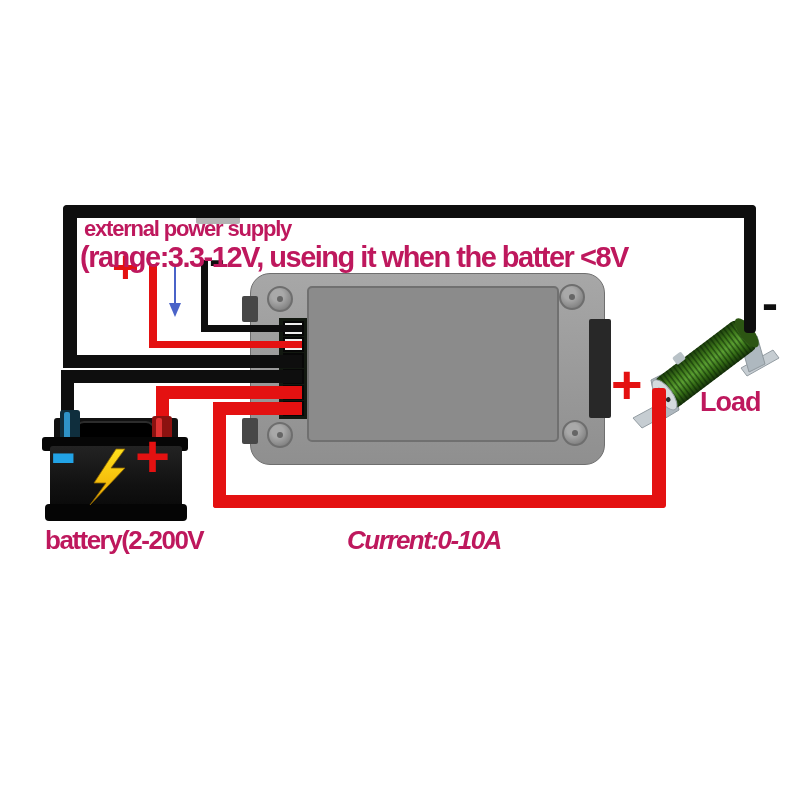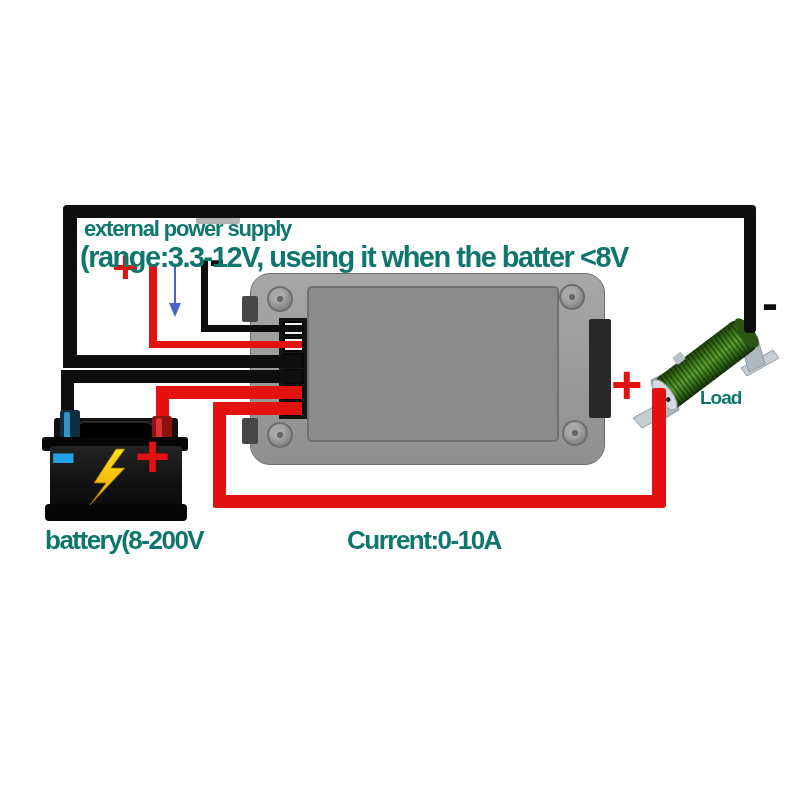--- a/index.html
+++ b/index.html
@@ -2,21 +2,21 @@
 <html><head>
 <meta charset="utf-8">
 <style>
   html,body{margin:0;padding:0;background:#fff;}
   #canvas{position:relative;width:800px;height:800px;background:#ffffff;overflow:hidden;
           font-family:"Liberation Sans",sans-serif;}
   .abs{position:absolute;}
   .wire{position:absolute;}
   .wb{background:#0e0e0e;}
   .wr{background:#e41111;}
-  .lbl{position:absolute;font-weight:bold;color:#0f766e;letter-spacing:-1.2px;
+  .lbl{position:absolute;font-weight:bold;color:#be185d;letter-spacing:-1.2px;
        font-family:"Liberation Sans",sans-serif;white-space:nowrap;line-height:1.1;}
   .sym{position:absolute;font-weight:bold;line-height:1;white-space:nowrap;
        font-family:"Liberation Sans",sans-serif;}
   .screw{position:absolute;width:26px;height:26px;border-radius:50%;
          background:radial-gradient(circle at 40% 35%, #a9a9a9 30%, #838383 75%);
          border:2px solid #6e6e6e;box-sizing:border-box;}
   .screw::after{content:"";position:absolute;left:8px;top:8px;width:6px;height:6px;
          border-radius:50%;background:#666;}
   .slot{position:absolute;left:283px;width:21px;height:15px;background:#efefef;
         border:2px solid #070707;box-sizing:border-box;}
@@ -132,17 +132,17 @@
 
   <span class="sym" style="left:112px;top:244px;font-size:46px;color:#e41111;">+</span>
   <span class="sym" style="left:209px;top:236px;font-size:48px;color:#0e0e0e;">-</span>
   <span class="sym" style="left:50px;top:412px;font-size:80px;color:#22a3e6;">-</span>
   <span class="sym" style="left:135px;top:427px;font-size:60px;color:#e41111;">+</span>
   <span class="sym" style="left:611px;top:357px;font-size:54px;color:#e41111;">+</span>
   <span class="sym" style="left:762px;top:280px;font-size:48px;color:#0e0e0e;">-</span>
 
   <div class="lbl" style="left:84px;top:217px;font-size:22px;">external power supply</div>
   <div class="lbl" style="left:80px;top:242px;font-size:29px;letter-spacing:-1.5px;">(range:3.3-12V, useing it when the batter &lt;8V</div>
-  <div class="lbl" style="left:45px;top:526px;font-size:26px;letter-spacing:-1.5px;">battery(8-200V</div>
-  <div class="lbl" style="left:347px;top:526px;font-size:26px;letter-spacing:-1.5px;">Current:0-10A</div>
-  <div class="lbl" style="left:700px;top:388px;font-size:19px;letter-spacing:-1px;">Load</div>
+  <div class="lbl" style="left:45px;top:526px;font-size:26px;letter-spacing:-1.5px;">battery(2-200V</div>
+  <div class="lbl" style="left:347px;top:526px;font-size:26px;letter-spacing:-1.5px;font-style:italic;">Current:0-10A</div>
+  <div class="lbl" style="left:700px;top:388px;font-size:27px;letter-spacing:-1px;">Load</div>
 
 </div>
 
 </body></html>

